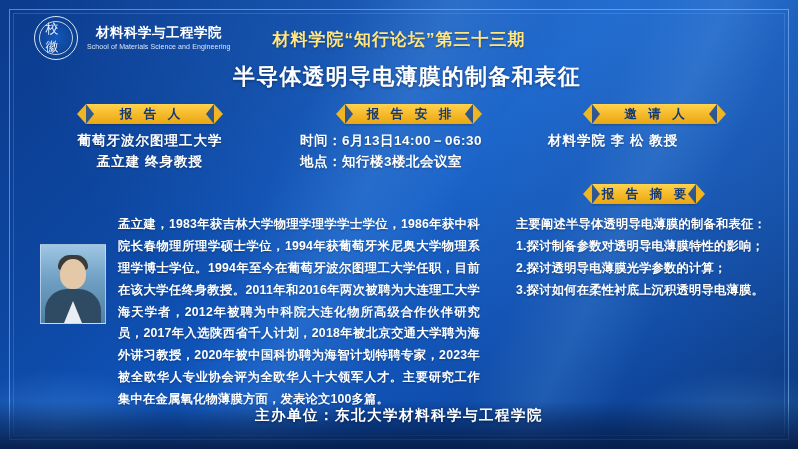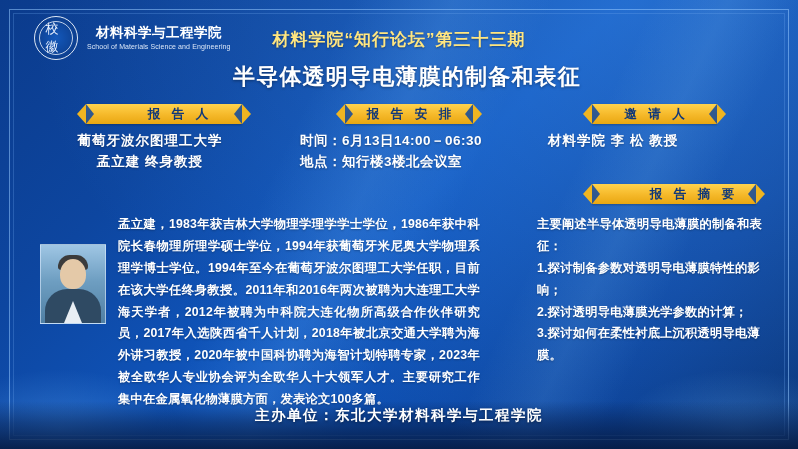--- a/index.html
+++ b/index.html
@@ -170,21 +170,21 @@
     left: 0;
     border-left: 8px solid rgba(13,70,160,0.85);
   }
   .ribbon .notch.right {
     right: 0;
     border-right: 8px solid rgba(13,70,160,0.85);
   }
 
   
   .r1 { top: 104px; }
-  #rib-speaker { left: 86px; width: 128px; padding-left: 28px; }
+  #rib-speaker { left: 86px; width: 128px; }
   #rib-schedule { left: 345px; width: 128px; }
   #rib-invite { left: 592px; width: 125px; }
 
   .col-text {
     position: absolute;
     color: #ffffff;
     font-size: 13.5px;
     line-height: 1.55;
     font-weight: bold;
     text-shadow: 0 1px 2px rgba(0,0,0,0.3);
@@ -207,21 +207,21 @@
     left: 548px;
     top: 131px;
     width: 218px;
     text-align: left;
     letter-spacing: 1px;
   }
 
   
   .r2 { top: 184px; }
   #rib-bio { left: 237px; width: 128px; }
-  #rib-abstract { left: 592px; width: 128px; padding-left: 36px; }
+  #rib-abstract { left: 592px; width: 104px; }
 
   #bio-area {
     position: absolute;
     left: 40px;
     top: 214px;
     width: 440px;
     display: flex;
     gap: 12px;
   }
   .portrait {
@@ -289,21 +289,21 @@
     left: 516px;
     top: 214px;
     width: 250px;
     color: #ffffff;
     font-size: 12.3px;
     line-height: 1.78;
     text-shadow: 0 1px 2px rgba(0,0,0,0.28);
     font-weight: bold;
     letter-spacing: 0.2px;
   }
-  #abstract-area .ab-line { display: block; margin-left: 21px; }
+  #abstract-area .ab-line { display: block; }
 
   
   .footer-band {
     position: absolute;
     left: 0;
     right: 0;
     bottom: 0;
     height: 48px;
     background: linear-gradient(180deg, rgba(8,40,96,0.0) 0%, rgba(7,35,86,0.55) 45%, rgba(5,26,66,0.9) 100%);
   }

